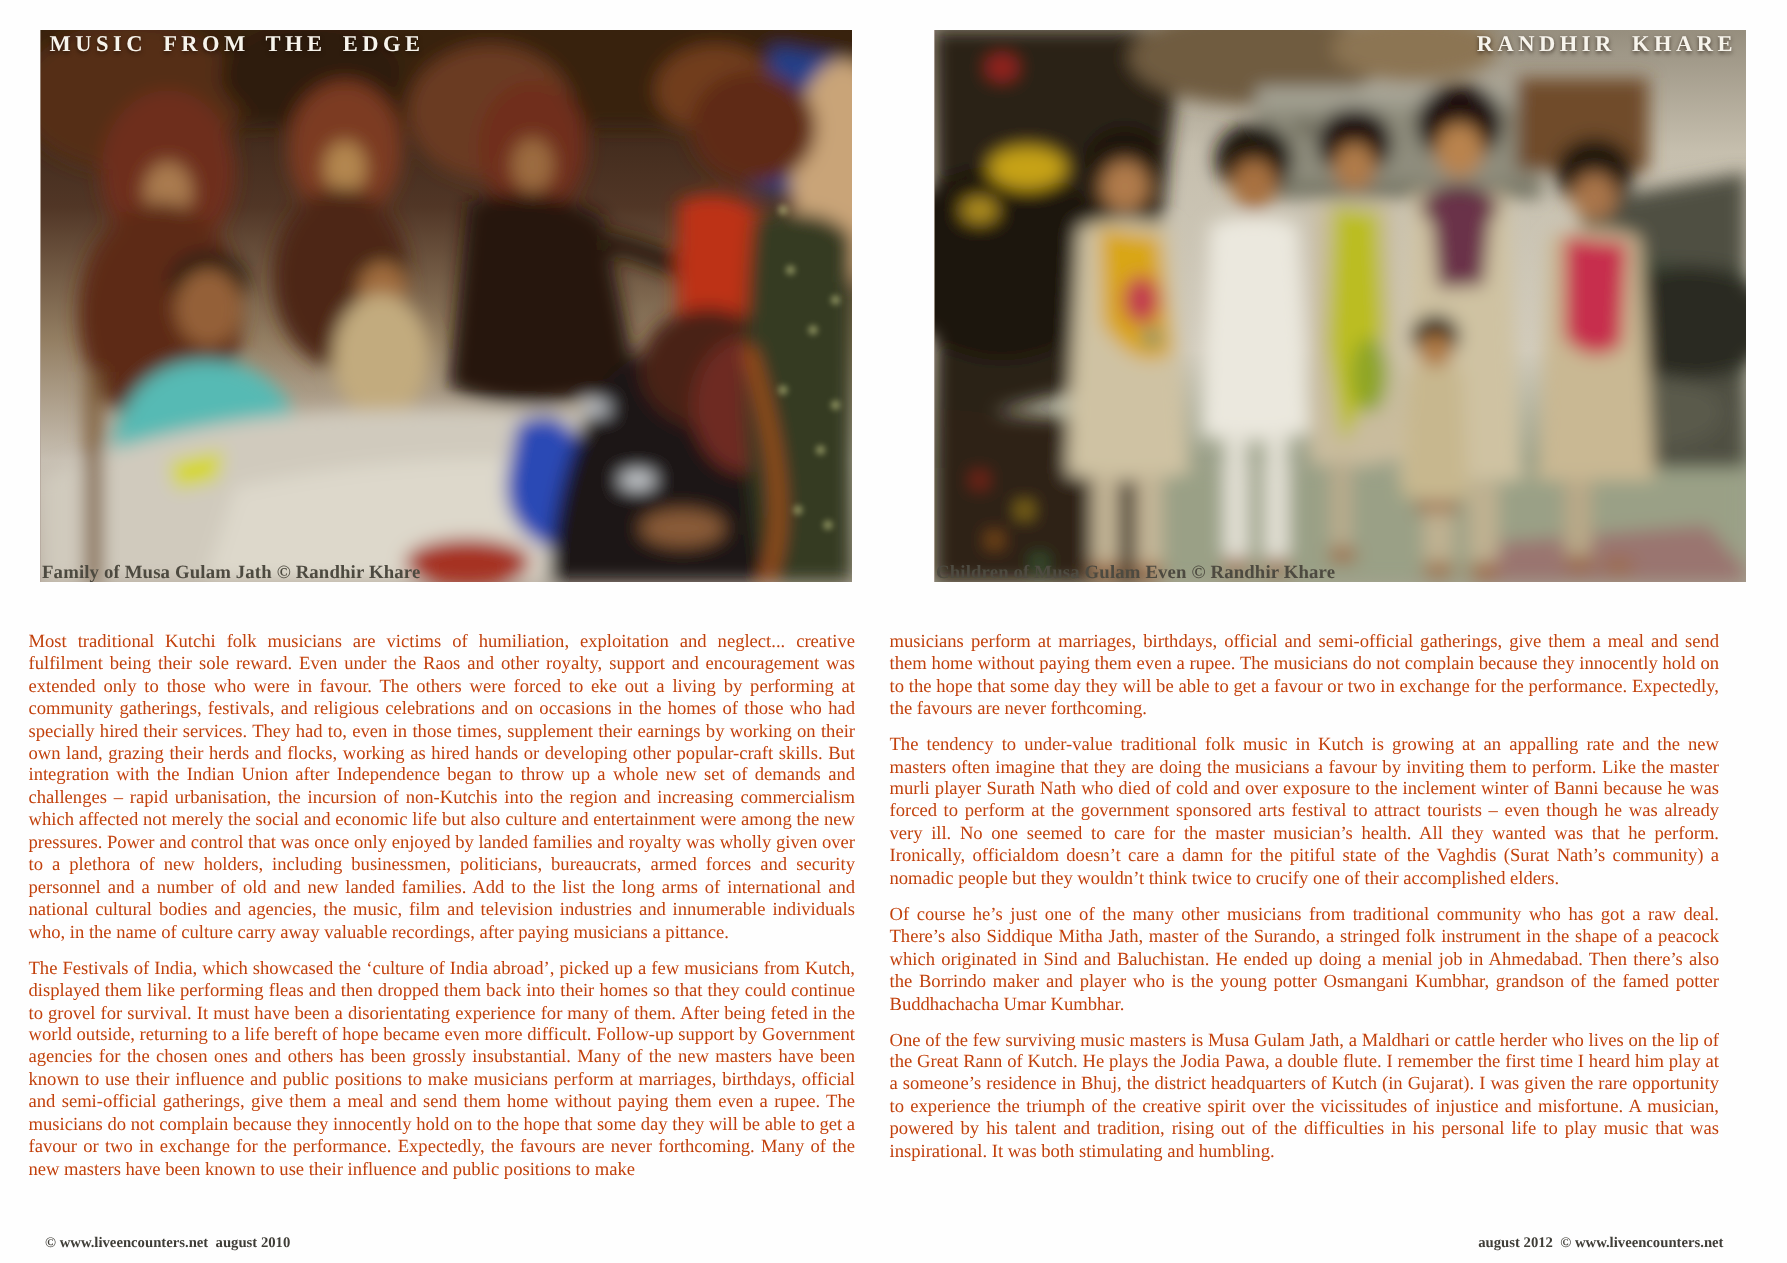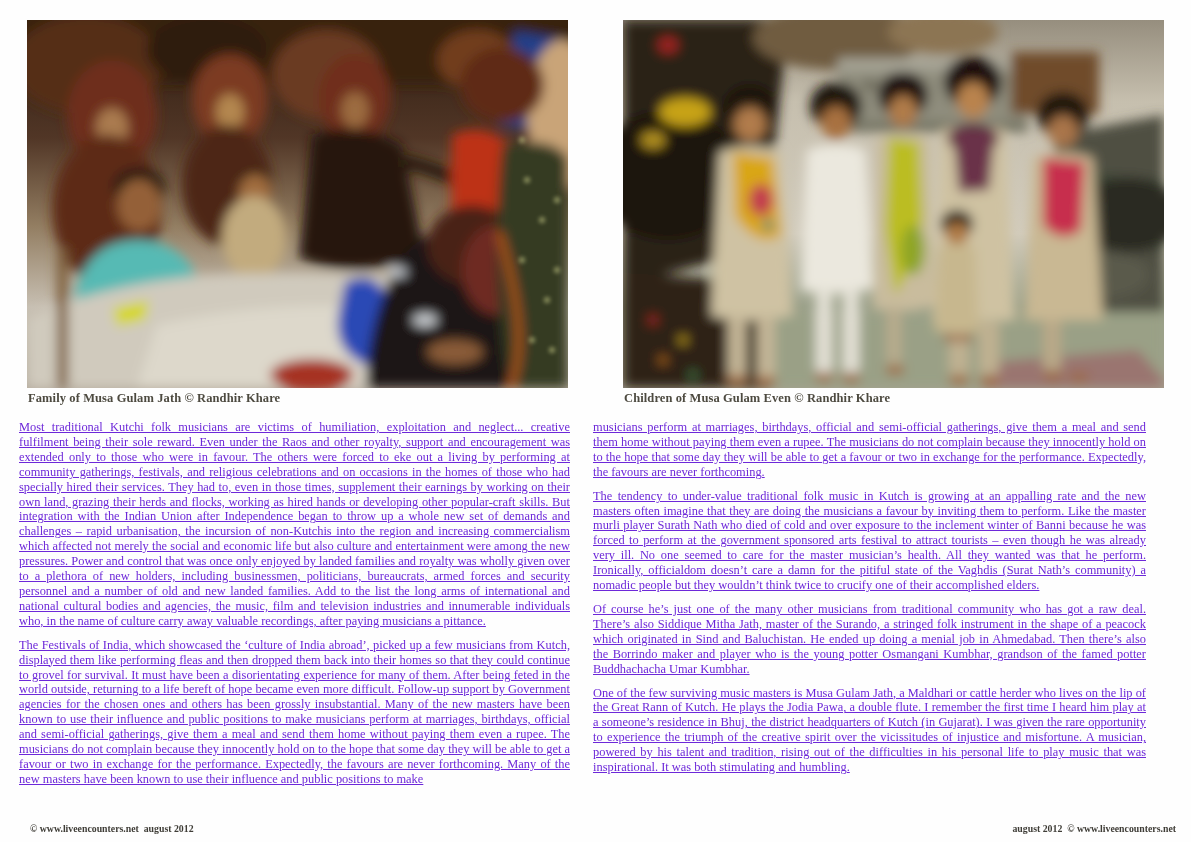--- a/index.html
+++ b/index.html
@@ -16,40 +16,39 @@
   figure.photo.ph-right { left:623px; }
   .photo svg { display:block; width:100%; height:100%; }
   .photo-title {
     position:absolute; top:2px; left:6px; right:6px;
     font-weight:bold; font-size:15px; letter-spacing:3px; word-spacing:4px;
     color:#f7f4ec; text-shadow:0 1px 3px rgba(25,12,5,.65);
     white-space:nowrap;
   }
   .photo-title.t-right { text-align:right; }
   .caption {
-    position:absolute; top:391px; font-weight:bold; font-size:12.5px;
+    position:absolute; top:374px; font-weight:bold; font-size:12.5px;
     color:#4d4a40; letter-spacing:0.1px;
   }
   .caption.cap-left  { left:28px; }
   .caption.cap-right { left:624px; }
   .col {
     position:absolute; top:420px; height:402px; overflow:hidden;
     font-size:12.4px; line-height:14.9px; text-align:justify;
-    color:#6d28d9;
-    text-decoration:underline;
+    color:#c2410c;
   }
   .col.left-col  { left:19px;  width:551px; }
   .col.right-col { left:593px; width:553px; }
   .col p { margin:0 0 9px 0; }
   .footer {
     position:absolute; top:823px; font-size:9.8px; font-weight:bold;
     color:#3f3d37; white-space:pre;
   }
   .footer.f-left  { left:30px; }
-  .footer.f-right { right:15px; text-align:left;margin-left:29px; }
+  .footer.f-right { right:42px; text-align:left;margin-left:29px; }
 </style>
 </head>
 <body>
 
 <div class="spread">
 
   <figure class="photo ph-left">
     <svg viewBox="0 0 541 368" xmlns="http://www.w3.org/2000/svg">
       <defs>
         <linearGradient id="lbase" x1="0" y1="0" x2="0" y2="1">
@@ -113,20 +112,21 @@
           <circle cx="515" cy="200" r="3"></circle>
           <circle cx="495" cy="240" r="3"></circle>
         <circle cx="520" cy="280" r="3"></circle>
           <circle cx="505" cy="320" r="3"></circle>
           <circle cx="530" cy="180" r="3"></circle>
         <circle cx="530" cy="250" r="3"></circle>
           <circle cx="525" cy="330" r="3"></circle>
           <circle cx="495" cy="120" r="3"></circle>
       </g>
     </svg>
+    <div class="photo-title t-left">MUSIC FROM THE EDGE</div>
   </figure>
 
   <figure class="photo ph-right">
     <svg viewBox="0 0 541 368" xmlns="http://www.w3.org/2000/svg">
       <defs>
         <linearGradient id="rbase" x1="0" y1="0" x2="0" y2="1">
           <stop offset="0" stop-color="#968e7e"></stop>
           <stop offset="0.22" stop-color="#c6bfae"></stop>
           <stop offset="0.58" stop-color="#d2ccbd"></stop>
           <stop offset="0.78" stop-color="#9aa089"></stop>
@@ -208,32 +208,33 @@
         <ellipse cx="228" cy="358" rx="10" ry="5" fill="#9c6b44"></ellipse>
 
         <ellipse cx="334" cy="196" rx="10" ry="6" fill="#cc4466"></ellipse>
         <ellipse cx="334" cy="204" rx="16" ry="14" fill="#1e1209"></ellipse>
         <ellipse cx="334" cy="214" rx="11" ry="12" fill="#b07a45"></ellipse>
         <path d="M316 228 Q334 220 352 228 L356 312 L312 312 Z" fill="#c7b78e"></path>
         <ellipse cx="328" cy="318" rx="8" ry="4" fill="#9c6b44"></ellipse>
         <ellipse cx="342" cy="318" rx="8" ry="4" fill="#9c6b44"></ellipse>
       </g>
     </svg>
+    <div class="photo-title t-right">RANDHIR KHARE</div>
   </figure>
 
   <div class="caption cap-left">Family of Musa Gulam Jath © Randhir Khare</div>
   <div class="caption cap-right">Children of Musa Gulam Even © Randhir Khare</div>
 
   <div class="col left-col">
     <p>Most traditional Kutchi folk musicians are victims of humiliation, exploitation and neglect... creative fulfilment being their sole reward. Even under the Raos and other royalty, support and encouragement was extended only to those who were in favour. The others were forced to eke out a living by performing at community gatherings, festivals, and religious celebrations and on occasions in the homes of those who had specially hired their services. They had to, even in those times, supplement their earnings by working on their own land, grazing their herds and flocks, working as hired hands or developing other popular-craft skills. But integration with the Indian Union after Independence began to throw up a whole new set of demands and challenges – rapid urbanisation, the incursion of non-Kutchis into the region and increasing commercialism which affected not merely the social and economic life but also culture and entertainment were among the new pressures. Power and control that was once only enjoyed by landed families and royalty was wholly given over to a plethora of new holders, including businessmen, politicians, bureaucrats, armed forces and security personnel and a number of old and new landed families. Add to the list the long arms of international and national cultural bodies and agencies, the music, film and television industries and innumerable individuals who, in the name of culture carry away valuable recordings, after paying musicians a pittance.</p>
     <p>The Festivals of India, which showcased the ‘culture of India abroad’, picked up a few musicians from Kutch, displayed them like performing fleas and then dropped them back into their homes so that they could continue to grovel for survival. It must have been a disorientating experience for many of them. After being feted in the world outside, returning to a life bereft of hope became even more difficult. Follow-up support by Government agencies for the chosen ones and others has been grossly insubstantial. Many of the new masters have been known to use their influence and public positions to make musicians perform at marriages, birthdays, official and semi-official gatherings, give them a meal and send them home without paying them even a rupee. The musicians do not complain because they innocently hold on to the hope that some day they will be able to get a favour or two in exchange for the performance. Expectedly, the favours are never forthcoming. Many of the new masters have been known to use their influence and public positions to make</p>
   </div>
   <div class="col right-col">
     <p>musicians perform at marriages, birthdays, official and semi-official gatherings, give them a meal and send them home without paying them even a rupee. The musicians do not complain because they innocently hold on to the hope that some day they will be able to get a favour or two in exchange for the performance. Expectedly, the favours are never forthcoming.</p>
     <p>The tendency to under-value traditional folk music in Kutch is growing at an appalling rate and the new masters often imagine that they are doing the musicians a favour by inviting them to perform.  Like the master murli player Surath Nath who died of cold and over exposure to the inclement winter of Banni because he was forced to perform at the government sponsored arts festival to attract tourists – even though he was already very ill. No one seemed to care for the master musician’s health. All they wanted was that he perform. Ironically, officialdom doesn’t care a damn for the pitiful state of the Vaghdis (Surat Nath’s community) a nomadic people but they wouldn’t think twice to crucify one of their accomplished elders.</p>
     <p>Of course he’s just one of the many other musicians from traditional community who has got a raw deal. There’s also Siddique Mitha Jath, master of the Surando, a stringed folk instrument in the shape of a peacock which originated in Sind and Baluchistan. He ended up doing a menial job in Ahmedabad.  Then there’s also the Borrindo maker and player who is the young potter Osmangani Kumbhar, grandson of the famed potter Buddhachacha Umar Kumbhar.</p>
     <p>One of the few surviving music masters is Musa Gulam Jath, a Maldhari or cattle herder who lives on the lip of the Great Rann of Kutch. He plays the Jodia Pawa, a double flute. I remember the first time I heard him play at a someone’s residence in Bhuj, the district headquarters of Kutch (in Gujarat). I was given the rare opportunity to experience the triumph of the creative spirit over the vicissitudes of injustice and misfortune. A musician, powered by his talent and tradition, rising out of the difficulties in his personal life to play music that was inspirational. It was both stimulating and humbling.</p>
   </div>
 
-  <div class="footer f-left">© www.liveencounters.net  august 2012</div>
+  <div class="footer f-left">© www.liveencounters.net  august 2010</div>
   <div class="footer f-right">august 2012  © www.liveencounters.net</div>
 
 </div>
 
 </body></html>

